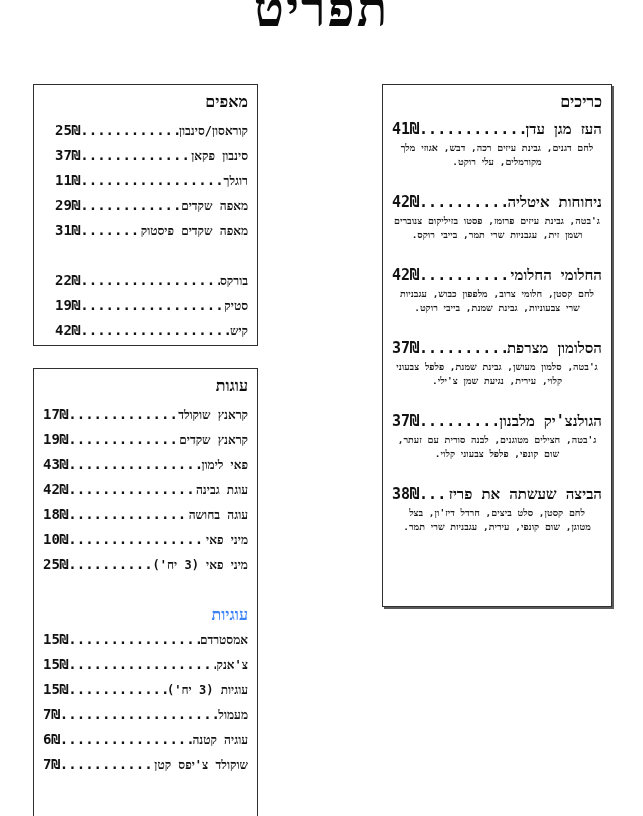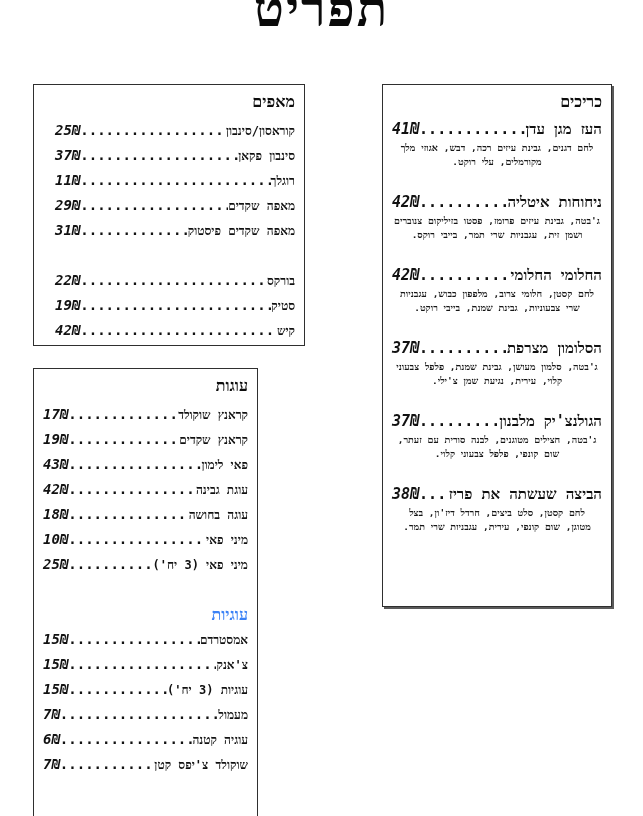--- a/index.html
+++ b/index.html
@@ -9,34 +9,34 @@
   .title{
     position:absolute;top:-18px;left:0;right:0;margin:0;
     text-align:center;font-size:50px;font-weight:bold;color:#0a0a0a;
     letter-spacing:2px;line-height:1.1;
   }
 
   .box{
     position:absolute;box-sizing:border-box;background:#ffffff;
     border:1px solid #2f2f2f;padding:8px 9px;direction:rtl;overflow:hidden;
   }
-  .box-pastries{left:33px;top:84px;width:272px;height:262px;padding-left:21px;}
+  .box-pastries{left:33px;top:84px;width:225px;height:262px;padding-left:21px;}
   .box-cakes{left:33px;top:368px;width:225px;height:552px;}
   .box-sandwiches{left:382px;top:84px;width:230px;height:523px;box-shadow:2px 2px 0 #5a5a5a;}
 
   .box-header{font-weight:bold;font-size:16px;line-height:18px;margin-bottom:7px;color:#0d0d0d;}
   .sub-header{font-weight:bold;font-size:16px;line-height:25px;height:25px;color:#3b82f6;}
   .gap-row{height:25px;}
 
   .row{display:flex;align-items:baseline;font-weight:bold;}
   .item-wrap .row > *{line-height:25px;}
   .item-wrap .row{height:25px;}
   .nm{white-space:nowrap;font-size:12px;}
   .dots{flex:1 1 auto;overflow:hidden;white-space:nowrap;font-size:14px;direction:ltr;text-align:left;min-width:0;}
-  .pr{white-space:nowrap;direction:ltr;unicode-bidi:isolate;font-size:14px;font-style:italic;}
+  .pr{white-space:nowrap;direction:ltr;unicode-bidi:isolate;font-size:14px;}
 
   .box-sandwiches .nm,.box-sandwiches .pr,.box-sandwiches .dots{font-size:15px;}
   .dish{margin-bottom:22px;}
   .dish .row > *{line-height:22px;}
   .dish .row{height:22px;}
   .dish-subtitle{
     font-size:9.5px;line-height:13px;text-align:center;font-weight:bold;
     text-decoration:underline;color:#161616;
   }
   .dish-desc{

